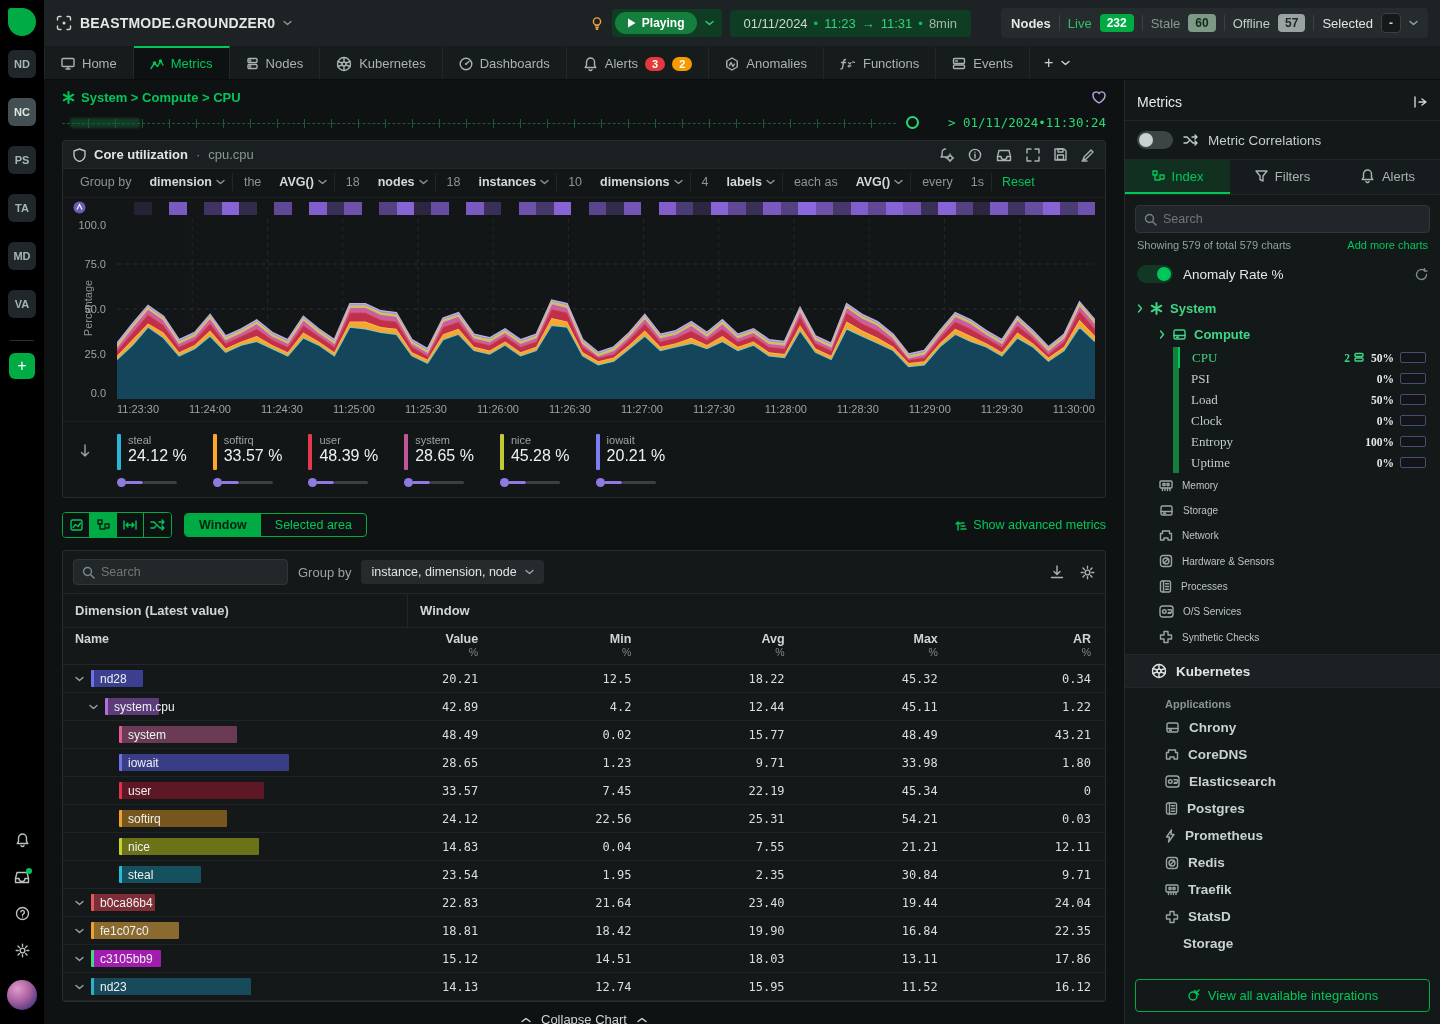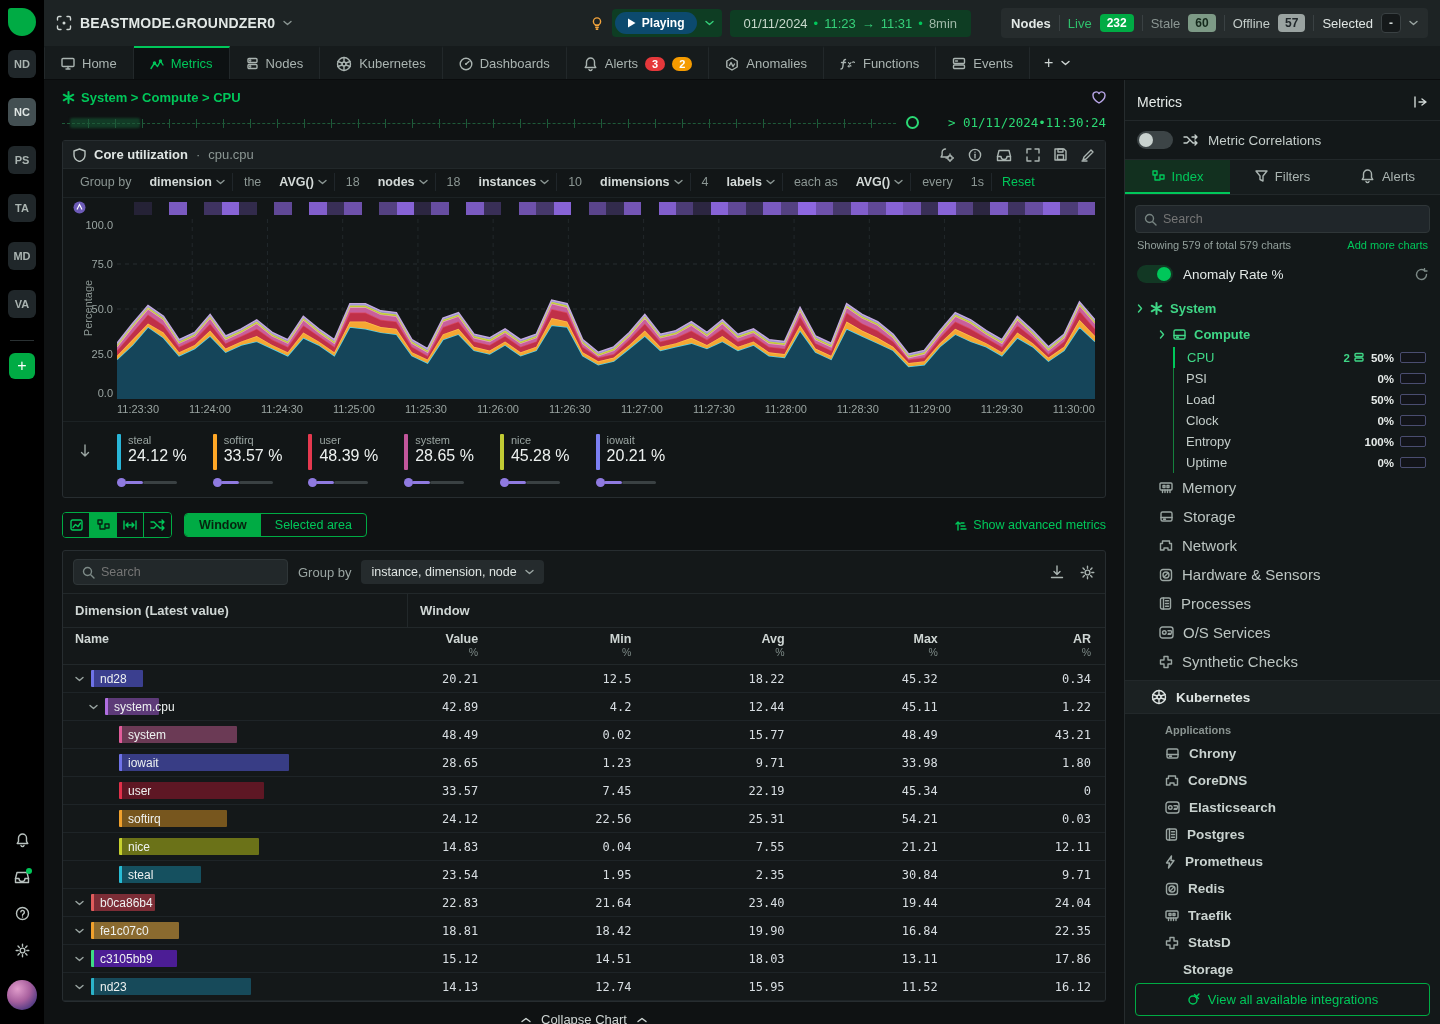--- a/index.html
+++ b/index.html
@@ -26,21 +26,21 @@
     background:radial-gradient(circle at 35% 30%,#e09ccb,#a8609e 45%,#5a3f86 75%,#2c2448);}
 
   
   .app{flex:1;display:flex;flex-direction:column;min-width:0;}
 
   
   .topbar{height:46px;background:#1d2324;display:flex;align-items:center;padding:0 12px;gap:8px;flex:none;}
   .ws-name{font-size:14px;font-weight:bold;color:#e2e8e6;letter-spacing:.2px;}
   .topbar .spacer{flex:1;}
   .play-group{display:flex;align-items:center;background:#0e3d23;border-radius:4px;padding:3px 8px 3px 3px;gap:8px;}
-  .play-pill{background:#0c4a6e;border-radius:12px;color:#fff;font-weight:bold;font-size:12px;
+  .play-pill{background:#15803d;border-radius:12px;color:#fff;font-weight:bold;font-size:12px;
     padding:4px 12px;display:flex;align-items:center;gap:6px;cursor:pointer;}
   .date-pill{background:#0e3d23;border-radius:4px;padding:6px 14px;font-size:13px;color:#c8d8cc;
     display:flex;gap:6px;align-items:center;cursor:pointer;}
   .date-pill .t{color:#35d07a;}
   .date-pill .dot{color:#00c75a;}
   .date-pill .dur{color:#9fb8a8;}
   .nodes-group{background:#262c2d;border-radius:4px;display:flex;align-items:center;gap:8px;padding:5px 10px;}
   .nodes-group .lbl{color:#e2e8e6;font-weight:bold;}
   .nodes-group .sub{color:#8b9693;}
   .nodes-group .sub.live{color:#2fc06c;}
@@ -88,21 +88,21 @@
   .fpill b{color:#d4dad8;font-weight:bold;margin-left:14px;}
   .fpill.muted b{color:#8b9693;font-weight:normal;}
   .freset{color:#00c75a;font-size:12.5px;margin-left:6px;cursor:pointer;}
   .anom-strip{display:flex;height:13px;margin:4px 10px 0 54px;gap:0;align-items:stretch;position:relative;}
   .anom-ic{position:absolute;left:-44px;top:-1px;}
   .anom-cell{flex:1;}
   .plot-wrap{display:flex;padding:4px 10px 0 6px;}
   .yaxis{width:48px;position:relative;flex:none;}
   .ylab{position:absolute;left:-12px;top:50%;transform:rotate(-90deg) translateX(0);transform-origin:center;
     color:#8b9693;font-size:11px;width:70px;text-align:center;top:46%;left:-16px;}
-  .ytick{position:absolute;right:4px;color:#9aa5a2;font-size:11px;transform:translateY(-50%);}
+  .ytick{position:absolute;right:11px;color:#9aa5a2;font-size:11px;transform:translateY(-50%);}
   .plot{flex:1;position:relative;height:180px;}
   .xlabels{display:flex;justify-content:space-between;padding:4px 10px 6px 54px;color:#9aa5a2;font-size:11px;}
   .legend-row{display:flex;align-items:flex-start;gap:26px;padding:12px 10px 10px 16px;border-top:1px solid #1c2224;}
   .legend-scroll{color:#9aa5a2;margin-top:10px;}
   .chip{display:flex;flex-direction:column;}
   .chip-top{display:flex;gap:7px;}
   .chip-bar{width:4px;height:36px;border-radius:1px;}
   .chip-name{color:#9aa5a2;font-size:11px;}
   .chip-val{color:#eef2f1;font-size:16px;margin-top:1px;}
   .chip-slider{display:flex;align-items:center;margin-top:8px;margin-left:0;}
@@ -170,31 +170,31 @@
     border-radius:4px;padding:6px 8px;color:#768380;}
   .rp-search input{background:none;border:none;outline:none;color:#d4dad8;width:100%;font-size:12.5px;
     font-family:"Liberation Sans",sans-serif;}
   .rp-showing{display:flex;padding:2px 12px 6px;font-size:11px;color:#93a09c;align-items:center;}
   .rp-showing .add{margin-left:auto;color:#00c75a;cursor:pointer;}
   .rp-anom{display:flex;align-items:center;gap:10px;padding:8px 12px;color:#e2e8e6;font-size:13.5px;}
   .rp-anom .ic{margin-left:auto;color:#7d8a87;cursor:pointer;}
   .tree{padding:4px 0 0;}
   .tree-root{display:flex;align-items:center;gap:7px;color:#3fd686;font-weight:bold;padding:6px 12px;cursor:pointer;}
   .tree-group{display:flex;align-items:center;gap:7px;color:#3fd686;font-weight:bold;padding:5px 12px 5px 34px;cursor:pointer;}
-  .tree-kids{margin-left:48px;border-left:1px solid #15803d;}
+  .tree-kids{margin-left:48px;border-left:6px solid #15803d;font-family:Liberation Serif, serif;}
   .tk-row{display:flex;align-items:center;height:21px;padding:0 14px 0 12px;cursor:pointer;position:relative;}
   .tk-row.active{border-left:2px solid #00c75a;margin-left:-1px;}
   .tk-name{font-size:13px;color:#c4cdca;}
   .tk-row.active .tk-name{color:#3fd686;}
   .tk-right{margin-left:auto;display:flex;align-items:center;gap:6px;}
   .tk-badge{color:#3fd686;font-size:11.5px;font-weight:bold;display:flex;align-items:center;gap:3px;}
   .tk-pct{font-size:11.5px;font-weight:bold;color:#e6ebe9;}
   .mbar{width:26px;height:11px;border:1px solid #4a4d70;border-radius:2px;background:#121419;overflow:hidden;}
   .mbar .fill{height:100%;background:linear-gradient(90deg,#a6aaea,#4c5078);}
-  .cat-row{display:flex;align-items:center;gap:9px;padding:6px 12px 6px 34px;color:#bcc5c2;font-size:15px;cursor:pointer;}
+  .cat-row{display:flex;align-items:center;gap:9px;padding:6px 12px 6px 34px;color:#bcc5c2;font-size:10px;cursor:pointer;}
   .k8s-row{display:flex;align-items:center;gap:9px;padding:8px 12px 8px 26px;background:#1b2122;border-top:1px solid #22282a;
     border-bottom:1px solid #22282a;color:#dfe5e3;font-weight:bold;font-size:13.5px;margin-top:4px;cursor:pointer;}
   .apps-label{padding:10px 12px 4px 40px;color:#8a9491;font-size:11px;font-weight:bold;}
   .app-row{display:flex;align-items:center;gap:9px;padding:6px 12px 6px 40px;color:#c9d2cf;font-weight:bold;
     font-size:13.5px;cursor:pointer;}
   .storage-sub{padding:6px 12px 6px 58px;color:#c9d2cf;font-weight:bold;font-size:13.5px;cursor:pointer;}
   .rp-btn{margin:auto 10px 12px;border:1px solid #00ab44;border-radius:4px;color:#00c75a;display:flex;
     align-items:center;justify-content:center;gap:8px;padding:8px 0;font-size:13px;cursor:pointer;}
 </style>
 </head>
@@ -992,21 +992,21 @@
               <div class="tnum">16.84</div>
               <div class="tnum">22.35</div>
             </div>
             <div class="trow">
               <div class="ncell" style="padding-left: 0px;">
                 <span class="twist">
                   <svg width="9" height="6" viewBox="0 0 9 6" stroke="currentColor" fill="none" stroke-width="1.4" stroke-linecap="round" stroke-linejoin="round">
                     <polyline points="1,1.5 4.5,4.5 8,1.5"></polyline>
                   </svg>
                 </span>
-                <span class="chip2" style="border-left-color: rgb(61, 220, 132); background: #4c1d95; width: 86px;">c3105bb9</span>
+                <span class="chip2" style="border-left-color: rgb(61, 220, 132); background: #a21caf; width: 70px;">c3105bb9</span>
               </div>
               <div class="tnum">15.12</div>
               <div class="tnum">14.51</div>
               <div class="tnum">18.03</div>
               <div class="tnum">13.11</div>
               <div class="tnum">17.86</div>
             </div>
             <div class="trow">
               <div class="ncell" style="padding-left: 0px;">
                 <span class="twist">

